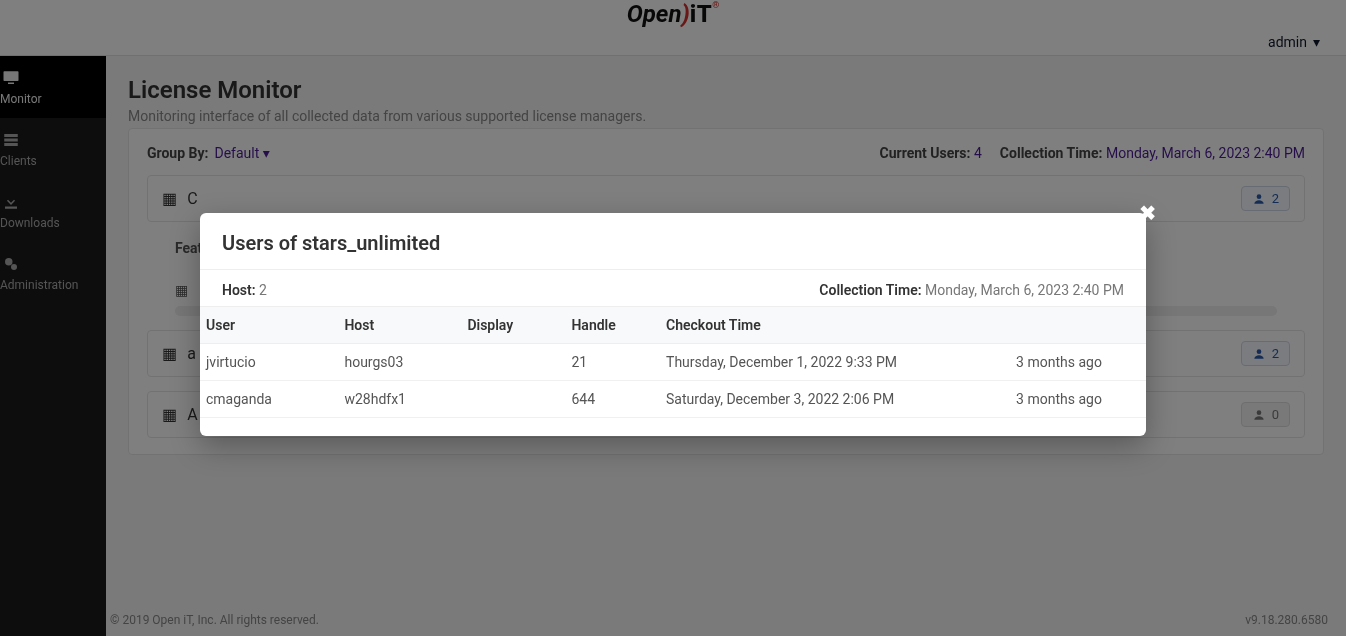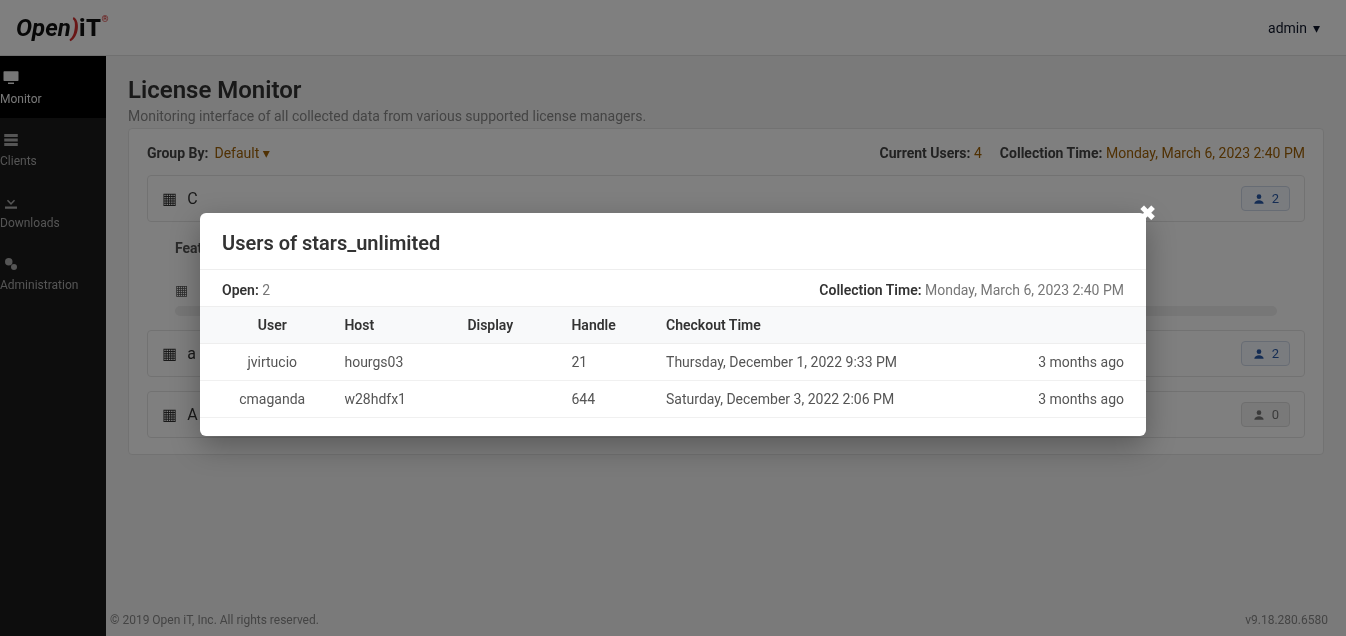--- a/index.html
+++ b/index.html
@@ -16,20 +16,21 @@
     .topbar {
       position: absolute;
       top: 0; left: 0; right: 0;
       height: 56px;
       background: #fff;
       border-bottom: 1px solid #e0e0e0;
       display: flex;
       align-items: center;
       padding: 0 16px;
       z-index: 1;
+      flex-direction: column;
     }
     .logo {
       font-size: 24px;
       font-weight: 700;
       font-style: italic;
       color: #111;
     }
     .logo .paren { color: #d32f2f; font-weight: 800; }
     .logo .it { font-style: normal; font-weight: 800; letter-spacing: 0.5px; }
     .logo .tm { font-size: 9px; vertical-align: top; color: #d32f2f; font-style: normal; }
@@ -116,21 +117,21 @@
       padding: 16px 18px;
     }
     .panel-top {
       display: flex;
       align-items: center;
       font-size: 14px;
       color: #444;
       gap: 6px;
     }
     .panel-top .right { margin-left: auto; display: flex; gap: 18px; align-items: center; }
-    .muted { color: #a16207; }
+    .muted { color: #4c1d95; }
     .group-row {
       margin-top: 14px;
       border: 1px solid #e5e5e5;
       border-radius: 4px;
       padding: 10px 14px;
       display: flex;
       align-items: center;
       gap: 10px;
       background: #fff;
     }
@@ -238,23 +239,23 @@
       padding: 10px 12px;
       border-top: 1px solid #eee;
       border-bottom: 1px solid #eee;
     }
     table.users td {
       padding: 10px 12px;
       border-bottom: 1px solid #f0f0f0;
       color: #555;
     }
     table.users th:first-child,
-    table.users td:first-child { padding-left: 24px; text-align: center; }
+    table.users td:first-child { padding-left: 6px; }
     table.users th:last-child,
-    table.users td:last-child { padding-right: 22px; text-align: right; }
+    table.users td:last-child { padding-right: 22px; }
     .small-icon { width: 14px; height: 14px; display: inline-block; vertical-align: middle; }
   </style>
 </head>
 <body>
 
 <div class="topbar">
   <div class="logo">
     <span>Open</span><span class="paren">)</span><span class="it">iT</span><span class="tm">®</span>
   </div>
   <div class="admin-dd">
@@ -375,21 +376,21 @@
 
 <div class="overlay"></div>
 
 <div class="modal">
   <div class="modal-close">
     <span>✖</span>
   </div>
   <div class="modal-header">Users of stars_unlimited</div>
   <div class="modal-meta">
     <span>
-      <span class="label">Open:</span>
+      <span class="label">Host:</span>
       <span class="val">2</span>
     </span>
     <span class="right">
       <span class="label">Collection Time:</span>
       <span class="val">Monday, March 6, 2023 2:40 PM</span>
     </span>
   </div>
   <table class="users">
     <thead>
       <tr>

